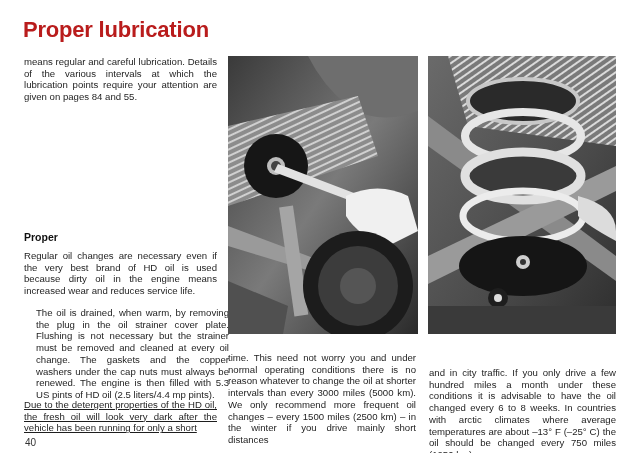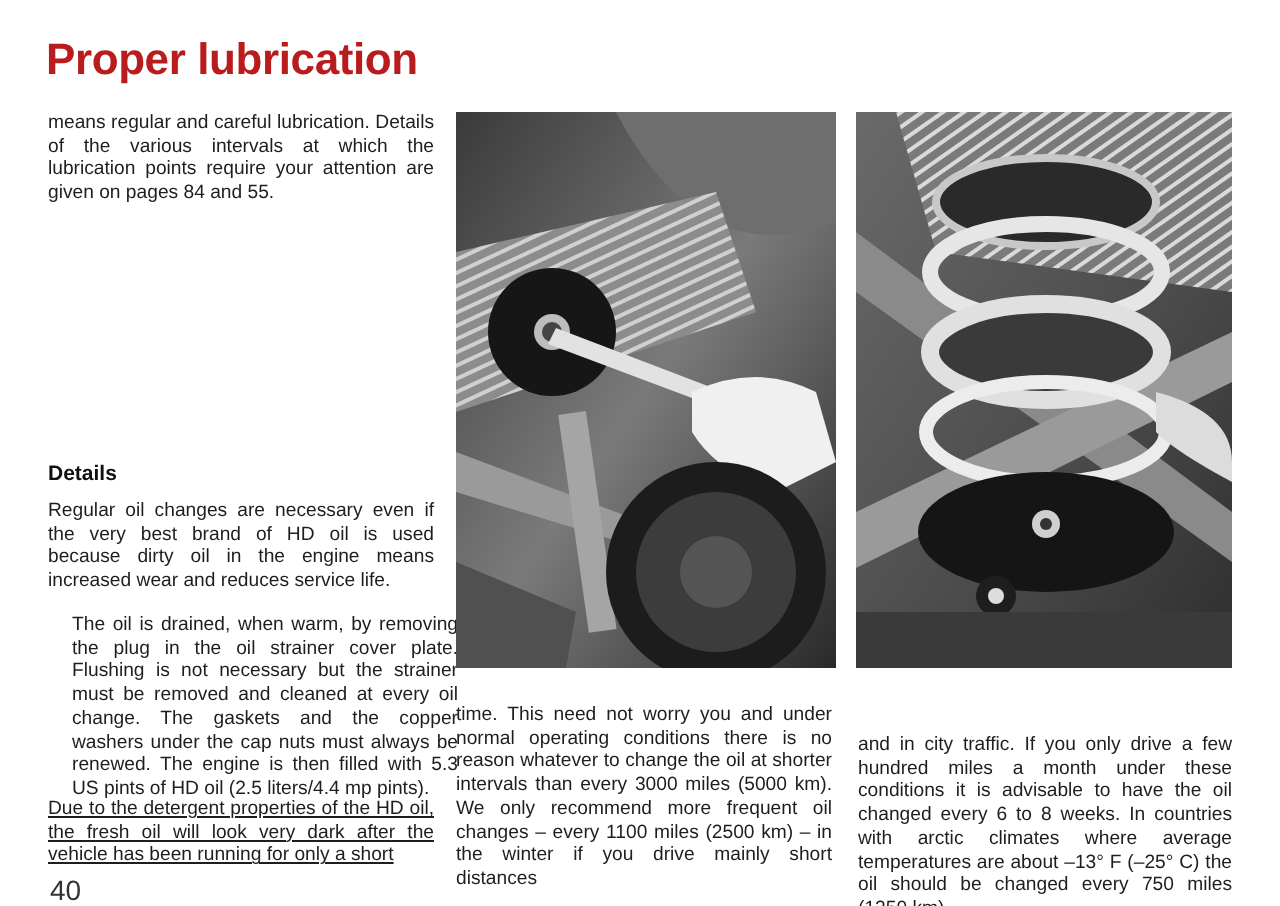--- a/index.html
+++ b/index.html
@@ -15,43 +15,43 @@
   }
   .para {
     position: absolute; margin: 0; text-align: justify;
     font-size: 9.6px; line-height: 11.7px; color: #1e1e1e;
   }
   .heading {
     position: absolute; left: 24px; top: 231px; margin: 0;
     font-size: 10.5px; font-weight: bold; color: #111;
   }
   .page-number {
-    position: absolute; left: 25px; top: 437px; font-size: 14px; color: #333;
+    position: absolute; left: 25px; top: 437px; font-size: 10px; color: #333;
   }
   .photo {
     position: absolute; overflow: hidden; background: #555;
   }
   .photo svg { display: block; width: 100%; height: 100%; }
 </style>
 </head>
 <body>
 
 <h1 class="title">Proper lubrication</h1>
 
 <p class="para" style="left:24px; top:56px; width:193px;">means regular and careful lubrication. Details of the various intervals at which the lubrication points require your attention are given on pages 84 and 55.</p>
 
-<h2 class="heading">Details</h2>
+<h2 class="heading">Proper</h2>
 
 <p class="para" style="left:24px; top:250px; width:193px;">Regular oil changes are necessary even if the very best brand of HD oil is used because dirty oil in the engine means increased wear and reduces service life.</p>
 
 <p class="para" style="left:36px; top:307px; width:193px;">The oil is drained, when warm, by removing the plug in the oil strainer cover plate. Flushing is not necessary but the strainer must be removed and cleaned at every oil change. The gaskets and the copper washers under the cap nuts must always be renewed. The engine is then filled with 5.3 US pints of HD oil (2.5 liters/4.4 mp pints).</p>
 
 <p class="para" style="left:24px; top:399px; width:193px;text-decoration:underline;">Due to the detergent properties of the HD oil, the fresh oil will look very dark after the vehicle has been running for only a short</p>
 
-<p class="para" style="left:228px; top:352px; width:188px;">time. This need not worry you and under normal operating conditions there is no reason whatever to change the oil at shorter intervals than every 3000 miles (5000 km). We only recommend more frequent oil changes – every 1100 miles (2500 km) – in the winter if you drive mainly short distances</p>
+<p class="para" style="left:228px; top:352px; width:188px;">time. This need not worry you and under normal operating conditions there is no reason whatever to change the oil at shorter intervals than every 3000 miles (5000 km). We only recommend more frequent oil changes – every 1500 miles (2500 km) – in the winter if you drive mainly short distances</p>
 
 <p class="para" style="left:429px; top:352px; width:187px;margin-top:15px;">and in city traffic. If you only drive a few hundred miles a month under these conditions it is advisable to have the oil changed every 6 to 8 weeks. In countries with arctic climates where average temperatures are about –13° F (–25° C) the oil should be changed every 750 miles (1250 km).</p>
 
 <div class="page-number">40</div>
 
 <div class="photo" style="left:228px; top:56px; width:190px; height:278px;">
   <svg viewBox="0 0 190 278" preserveAspectRatio="none">
     <defs>
       <linearGradient id="g1" x1="0" y1="0" x2="1" y2="1">
         <stop offset="0" stop-color="#3a3a3a"></stop>

